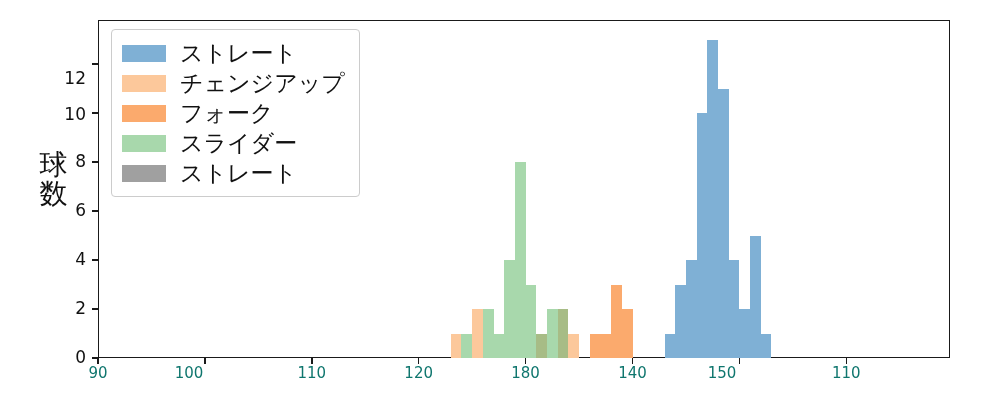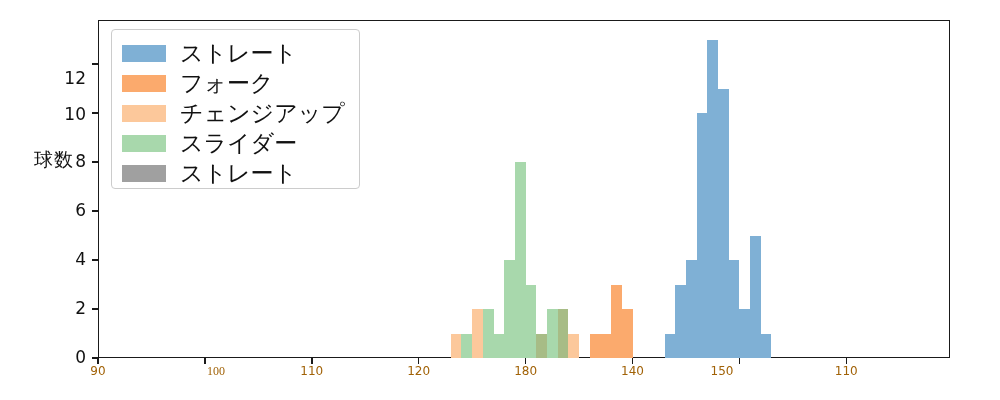--- a/index.html
+++ b/index.html
@@ -36,51 +36,51 @@
   }
   .ytick-mark{
     position:absolute;
     width:6px;height:1.6px;background:#1a1a1a;
     left:92px;
   }
   #ylabel{
     position:absolute;
     left:34px; top:150px;
     width:40px;
-    font-size:19px;
+    font-size:28px;
     color:#111;
     text-align:center;
     letter-spacing:1px;
     line-height:1.05;
   }
 
   
   .xtick-label{
     position:absolute;
     top:364px;
-    font-size:12px;
-    color:#a16207;
+    font-size:15px;
+    color:#0f766e;
     text-align:center;
     white-space:nowrap;
     width:60px;
   }
   .xtick-mark{
     position:absolute;
     top:358px;
     width:1.6px;height:6px;background:#1a1a1a;
   }
 
   
   #legend{
     position:absolute;
     left:111px; top:29px;
     background:#ffffff;
     border:1px solid #cccccc;
     border-radius:4px;
-    padding:8px 14px 0 10px;
+    padding:8px 14px 8px 10px;
     box-sizing:border-box;
   }
   .legend-row{
     display:flex;
     align-items:center;
     height:30px;
   }
   .legend-swatch{
     width:44px;height:17px;
     margin-right:14px;
@@ -114,21 +114,21 @@
       <div class="ytick-mark" style="top: 112.272px;"></div>
       <div class="ytick-label" style="left: 52px; width: 34px; top: 92px; margin-top: 12px;">10</div>
       <div class="ytick-mark" style="top: 63.287px;"></div>
       <div class="ytick-label" style="left: 52px; width: 34px; top: 68px;">12</div>
     </div>
 
   <div id="x-ticks">
       <div class="xtick-mark" style="left: 97.2px;"></div>
       <div class="xtick-label" style="left: 68px;">90</div>
       <div class="xtick-mark" style="left: 204.101px;"></div>
-      <div class="xtick-label" style="left: 186px; font-family: Liberation Serif, serif;">100</div>
+      <div class="xtick-label" style="left: 159px;">100</div>
       <div class="xtick-mark" style="left: 311.002px;"></div>
       <div class="xtick-label" style="left: 281.802px;">110</div>
       <div class="xtick-mark" style="left: 417.903px;"></div>
       <div class="xtick-label" style="left: 388.703px;">120</div>
       <div class="xtick-mark" style="left: 524.804px;"></div>
       <div class="xtick-label" style="left: 495.604px;">180</div>
       <div class="xtick-mark" style="left: 631.704px;"></div>
       <div class="xtick-label" style="left: 602.504px;">140</div>
       <div class="xtick-mark" style="left: 738.605px;"></div>
       <div class="xtick-label" style="left: 692px;">150</div>
@@ -168,26 +168,26 @@
   </div>
 
   <div id="plot-frame"></div>
 
   <div id="legend">
       <div class="legend-row">
         <span class="legend-swatch" style="background: rgb(127, 176, 213);"></span>
         <span class="legend-text">ストレート</span>
       </div>
       <div class="legend-row">
+        <span class="legend-swatch" style="background: rgb(252, 200, 155);"></span>
+        <span class="legend-text">チェンジアップ</span>
+      </div>
+      <div class="legend-row">
         <span class="legend-swatch" style="background: rgb(251, 170, 109);"></span>
         <span class="legend-text">フォーク</span>
-      </div>
-      <div class="legend-row">
-        <span class="legend-swatch" style="background: rgb(252, 200, 155);"></span>
-        <span class="legend-text">チェンジアップ</span>
       </div>
       <div class="legend-row">
         <span class="legend-swatch" style="background: rgb(168, 216, 172);"></span>
         <span class="legend-text">スライダー</span>
       </div>
       <div class="legend-row">
         <span class="legend-swatch" style="background: rgb(160, 160, 160);"></span>
         <span class="legend-text">ストレート</span>
       </div>
     </div>

